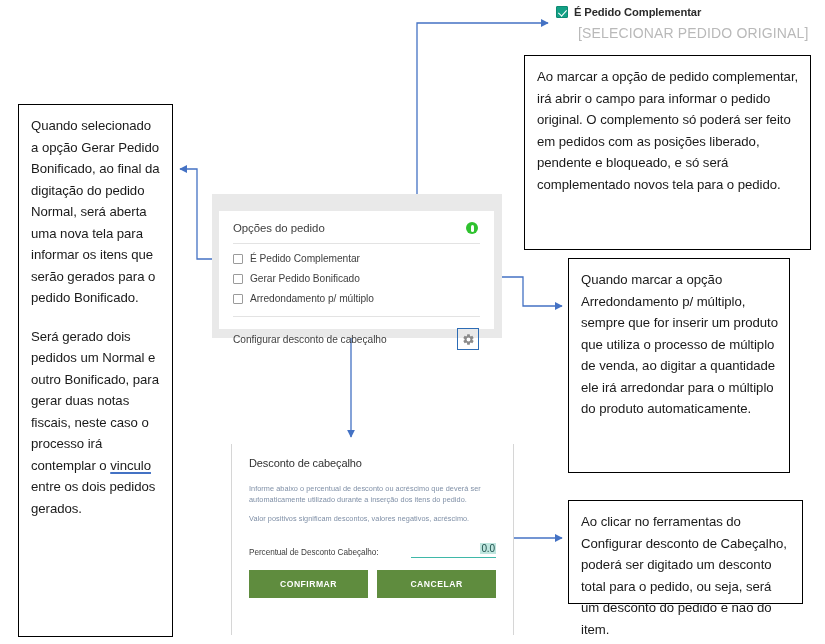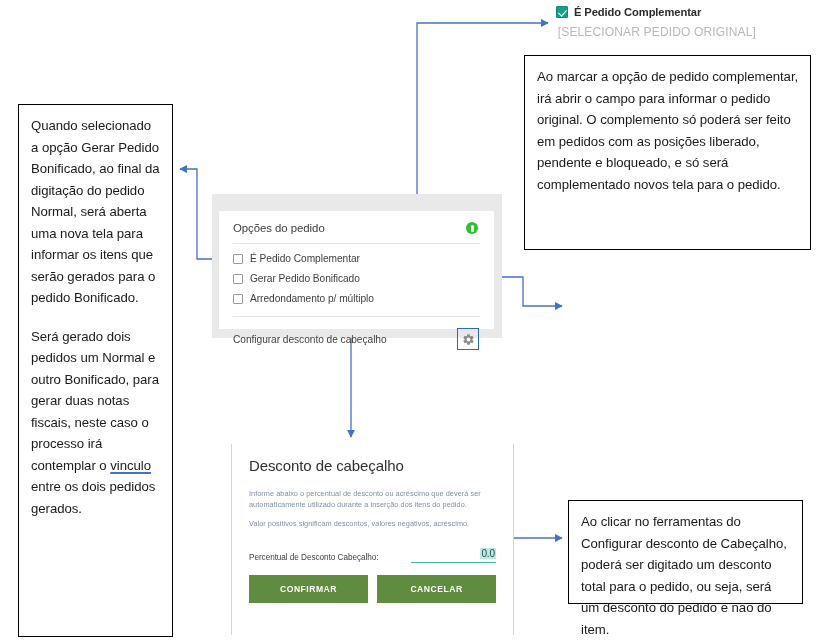--- a/index.html
+++ b/index.html
@@ -85,21 +85,22 @@
   }
   .chk-label {
     font-size: 11.2px;
     color: #2b2b2b;
     font-weight: 700;
     letter-spacing: -0.1px;
     white-space: nowrap;
   }
   .sub-placeholder {
     margin-top: 7px;
-    font-size: 12px;
+    margin-left: 22px;
+    font-size: 14px;
     color: #b9b9b9;
     letter-spacing: 0.15px;
     white-space: nowrap;
     text-align: right;
   }
 
   
   #panel-opcoes {
     position: absolute;
     left: 212px;
@@ -209,21 +210,21 @@
     top: 444px;
     width: 283px;
     height: 191px;
     background: #ffffff;
     border-left: 1px solid #d6d6d6;
     border-right: 1px solid #d6d6d6;
     box-sizing: border-box;
     padding: 13px 17px 0 17px;
   }
   .dlg-title {
-    font-size: 15px;
+    font-size: 11px;
     color: #303030;
     letter-spacing: -0.1px;
     margin-bottom: 14px;
   }
   .dlg-p {
     font-size: 7.3px;
     line-height: 11px;
     color: #7f8fa6;
     letter-spacing: 0.05px;
     margin: 0 0 8px 0;
@@ -364,20 +365,23 @@
         <span class="gear-box">
           <svg width="13" height="13" viewBox="0 0 24 24">
             <path fill="#8a8a8a" d="M19.14 12.94a7.07 7.07 0 0 0 0-1.88l2.03-1.58a.5.5 0 0 0 .12-.64l-1.92-3.32a.5.5 0 0 0-.6-.22l-2.39.96a7.2 7.2 0 0 0-1.62-.94l-.36-2.54a.5.5 0 0 0-.5-.42h-3.84a.5.5 0 0 0-.5.42l-.36 2.54c-.58.24-1.12.55-1.62.94l-2.39-.96a.5.5 0 0 0-.6.22L2.67 8.84a.5.5 0 0 0 .12.64l2.03 1.58a7.07 7.07 0 0 0 0 1.88l-2.03 1.58a.5.5 0 0 0-.12.64l1.92 3.32c.13.22.38.3.6.22l2.39-.96c.5.39 1.04.7 1.62.94l.36 2.54a.5.5 0 0 0 .5.42h3.84a.5.5 0 0 0 .5-.42l.36-2.54c.58-.24 1.12-.55 1.62-.94l2.39.96c.22.08.47 0 .6-.22l1.92-3.32a.5.5 0 0 0-.12-.64l-2.03-1.58zM12 15.6A3.6 3.6 0 1 1 12 8.4a3.6 3.6 0 0 1 0 7.2z"></path>
           </svg>
         </span>
       </div>
 
     </div>
   </div>
 
+  <div class="callout" id="callout-mid-right">
+    <p>Quando marcar a opção Arredondamento p/ múltiplo, sempre que for inserir um produto que utiliza o processo de múltiplo de venda, ao digitar a quantidade ele irá arredondar para o múltiplo do produto automaticamente.</p>
+  </div>
 
   <div id="dialog-desconto">
     <div class="dlg-title">Desconto de cabeçalho</div>
 
     <p class="dlg-p">Informe abaixo o percentual de desconto ou acréscimo que deverá ser automaticamente utilizado durante a inserção dos itens do pedido.</p>
     <p class="dlg-p">Valor positivos significam descontos, valores negativos, acréscimo.</p>
 
     <div class="field-row">
       <span class="field-label">Percentual de Desconto Cabeçalho:</span>
       <span class="field-input">

